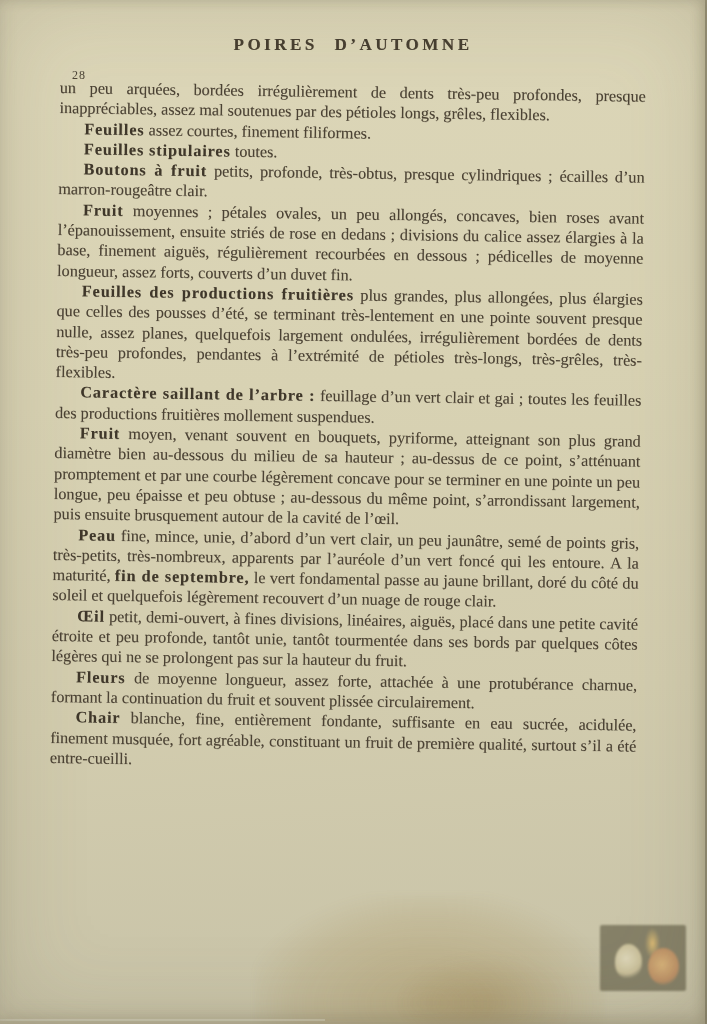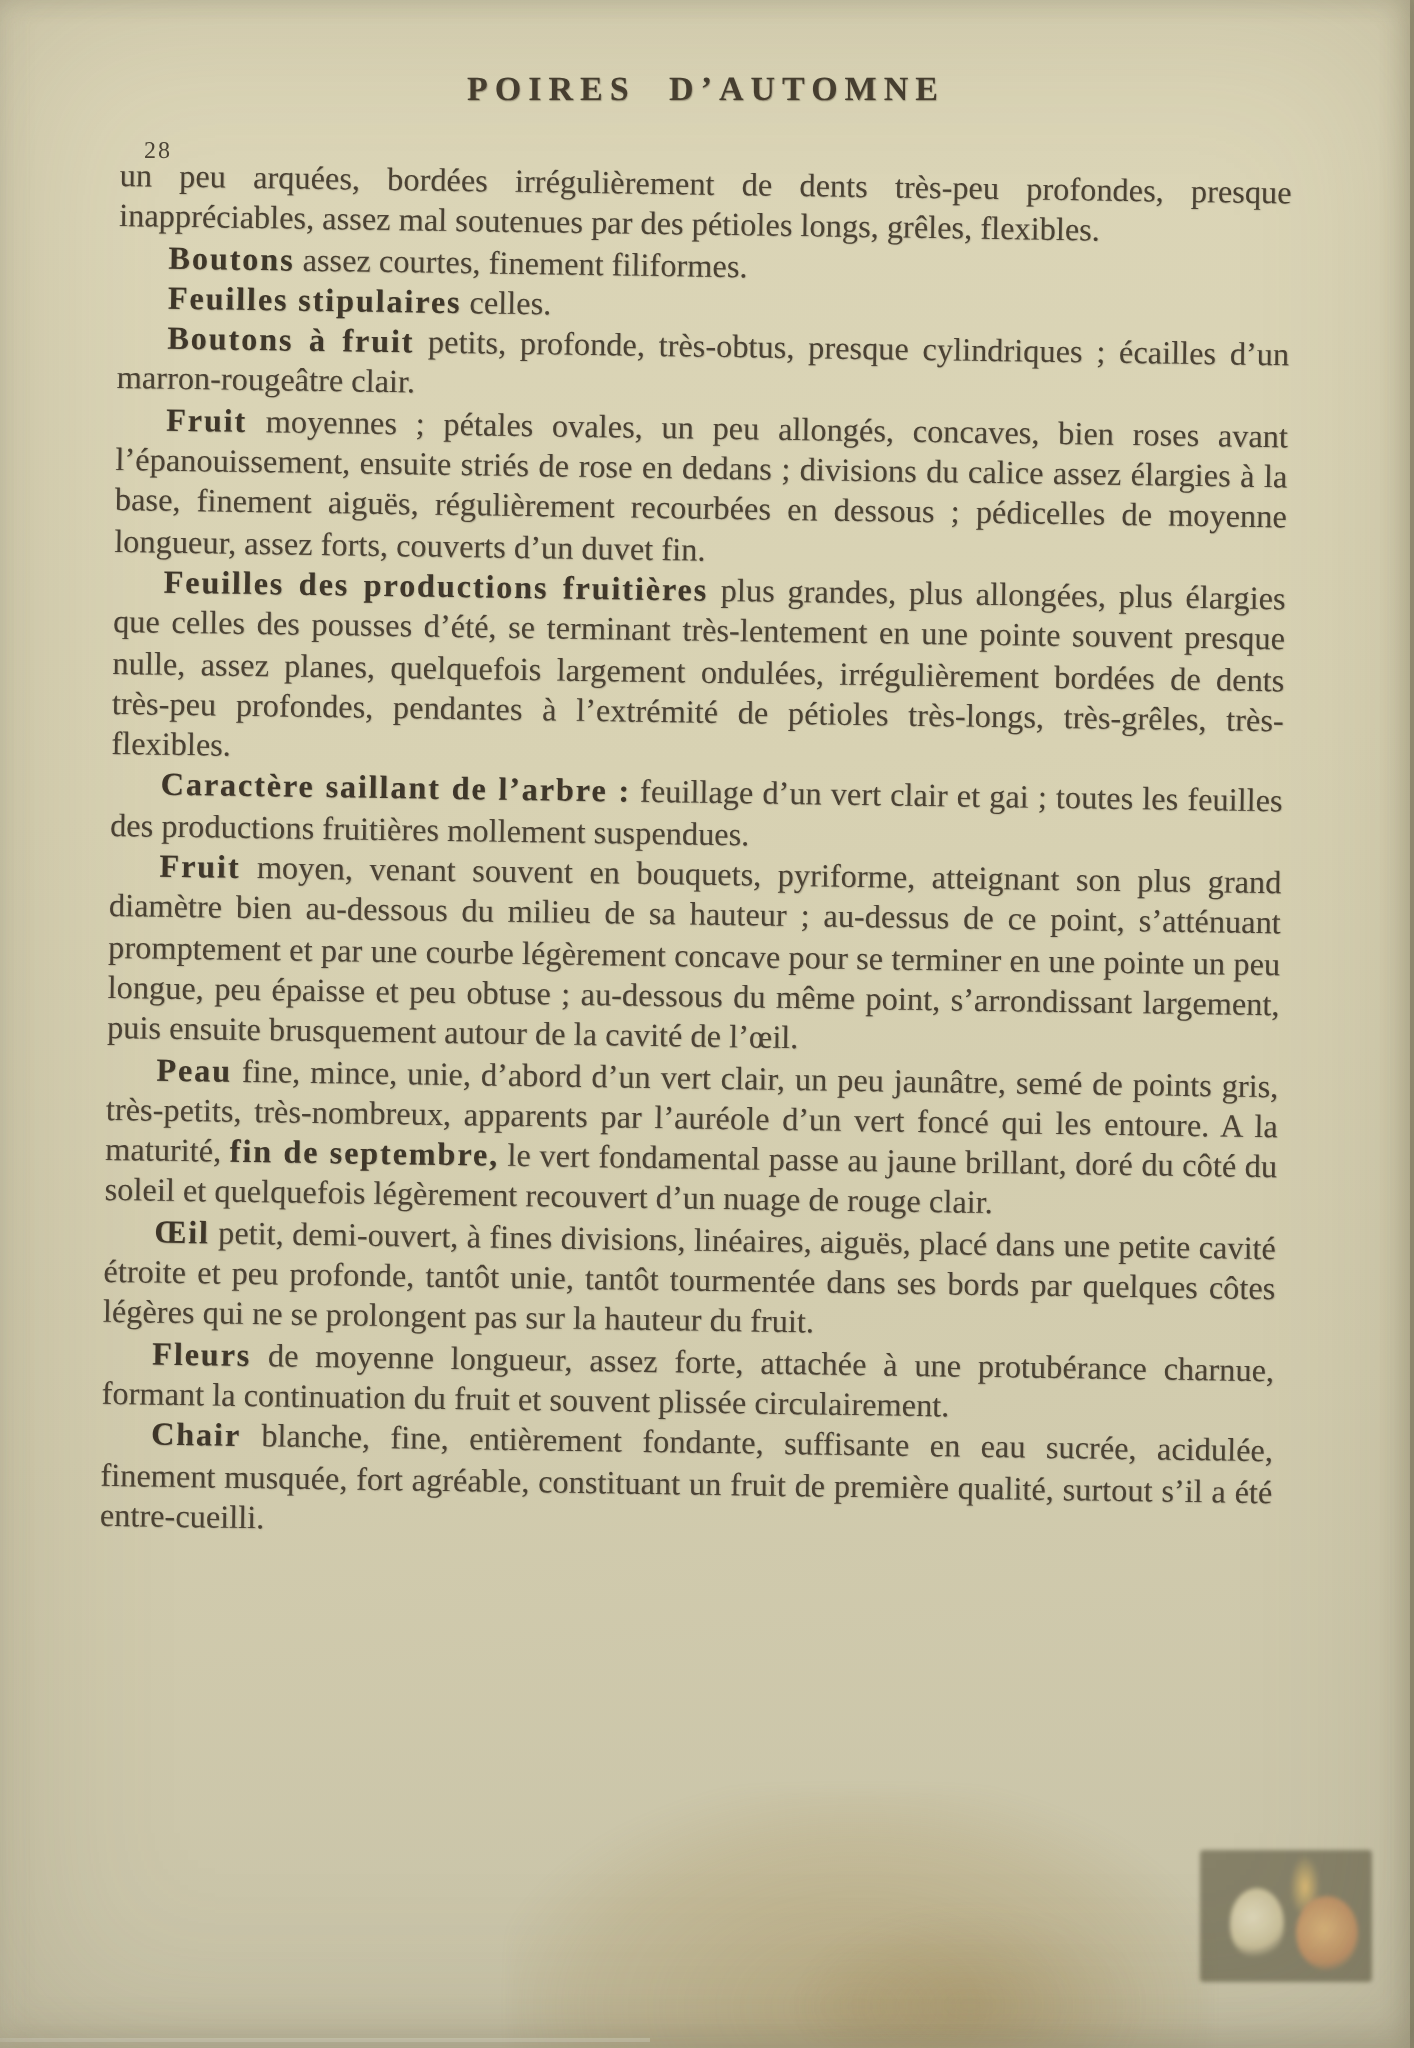--- a/index.html
+++ b/index.html
@@ -87,22 +87,22 @@
 </head>
 <body>
 
 <div class="scan">
 
   <div class="page-number">28</div>
   <div class="page-title">POIRES D’AUTOMNE</div>
 
   <div class="body-text">
     <p class="continuation"><span>un peu arquées, bordées irrégulièrement de dents très-peu profondes, presque inappréciables, assez mal soutenues par des pétioles longs, grêles, flexibles.</span></p>
-    <p><span class="lead">Boutons</span><span> assez courtes, finement filiformes.</span></p>
-    <p><span class="lead">Feuilles stipulaires</span><span> celles.</span></p>
+    <p><span class="lead">Feuilles</span><span> assez courtes, finement filiformes.</span></p>
+    <p><span class="lead">Feuilles stipulaires</span><span> toutes.</span></p>
     <p><span class="lead">Boutons à fruit</span><span> petits, profonde, très-obtus, presque cylindriques ; écailles d’un marron-rougeâtre clair.</span></p>
     <p><span class="lead">Fruit</span><span> moyennes ; pétales ovales, un peu allongés, concaves, bien roses avant l’épanouissement, ensuite striés de rose en dedans ; divisions du calice assez élargies à la base, finement aiguës, régulièrement recourbées en dessous ; pédicelles de moyenne longueur, assez forts, couverts d’un duvet fin.</span></p>
     <p><span class="lead">Feuilles des productions fruitières</span><span> plus grandes, plus allongées, plus élargies que celles des pousses d’été, se terminant très-lentement en une pointe souvent presque nulle, assez planes, quelquefois largement ondulées, irrégulièrement bordées de dents très-peu profondes, pendantes à l’extrémité de pétioles très-longs, très-grêles, très-flexibles.</span></p>
     <p><span class="lead">Caractère saillant de l’arbre :</span><span> feuillage d’un vert clair et gai ; toutes les feuilles des productions fruitières mollement suspendues.</span></p>
     <p><span class="lead">Fruit</span><span> moyen, venant souvent en bouquets, pyriforme, atteignant son plus grand diamètre bien au-dessous du milieu de sa hauteur ; au-dessus de ce point, s’atténuant promptement et par une courbe légèrement concave pour se terminer en une pointe un peu longue, peu épaisse et peu obtuse ; au-dessous du même point, s’arrondissant largement, puis ensuite brusquement autour de la cavité de l’œil.</span></p>
     <p><span class="lead">Peau</span><span> fine, mince, unie, d’abord d’un vert clair, un peu jaunâtre, semé de points gris, très-petits, très-nombreux, apparents par l’auréole d’un vert foncé qui les entoure. A la maturité, </span><span class="lead">fin de septembre,</span><span> le vert fondamental passe au jaune brillant, doré du côté du soleil et quelquefois légèrement recouvert d’un nuage de rouge clair.</span></p>
     <p><span class="lead">Œil</span><span> petit, demi-ouvert, à fines divisions, linéaires, aiguës, placé dans une petite cavité étroite et peu profonde, tantôt unie, tantôt tourmentée dans ses bords par quelques côtes légères qui ne se prolongent pas sur la hauteur du fruit.</span></p>
     <p><span class="lead">Fleurs</span><span> de moyenne longueur, assez forte, attachée à une protubérance charnue, formant la continuation du fruit et souvent plissée circulairement.</span></p>
     <p><span class="lead">Chair</span><span> blanche, fine, entièrement fondante, suffisante en eau sucrée, acidulée, finement musquée, fort agréable, constituant un fruit de première qualité, surtout s’il a été entre-cueilli.</span></p>
   </div>

